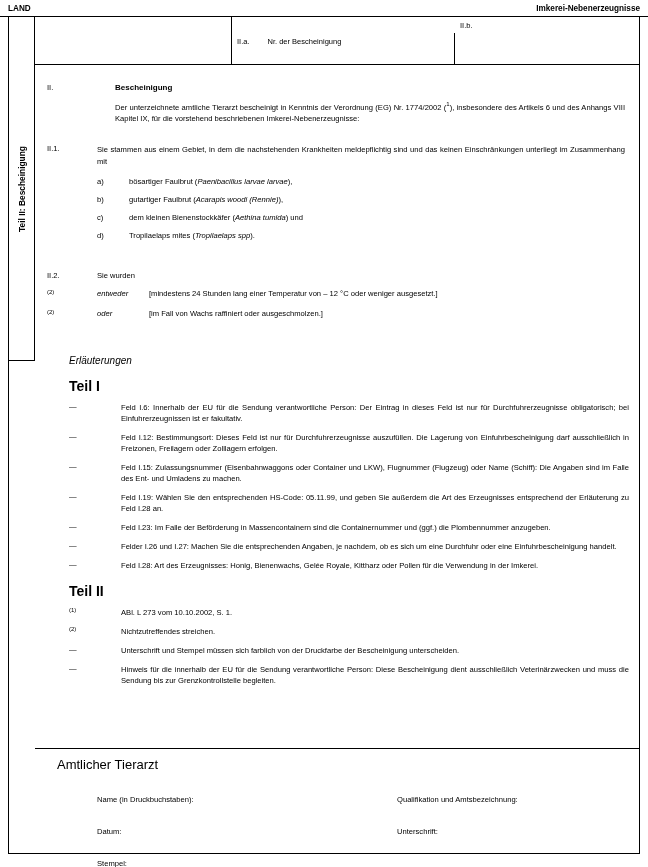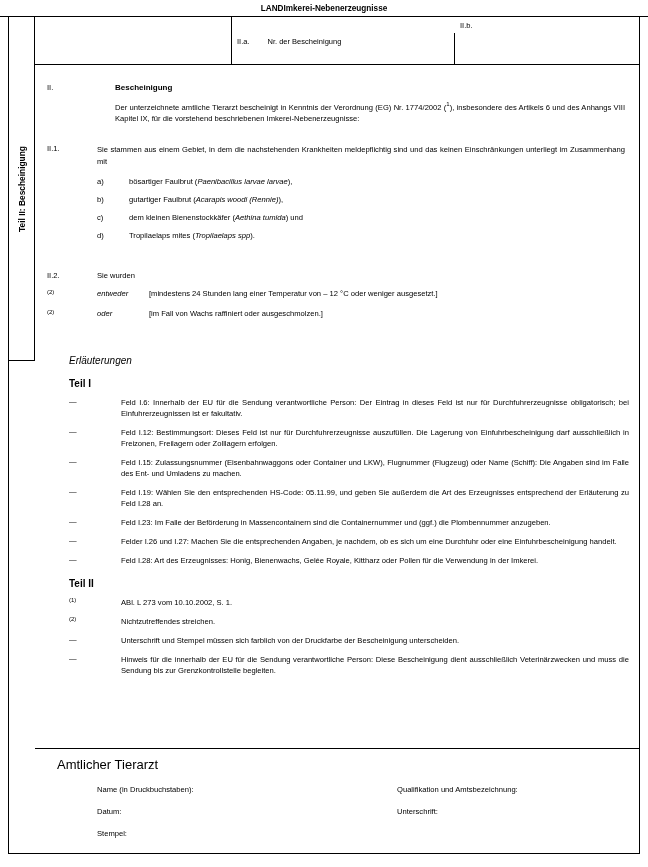--- a/index.html
+++ b/index.html
@@ -18,21 +18,21 @@
   }
   .page {
     position: relative;
     width: 648px;
     height: 867px;
     padding: 0;
   }
   
   .top-header {
     display: flex;
-    justify-content: center;
+    justify-content: space-between;
     align-items: flex-end;
     font-weight: bold;
     font-size: 8.2px;
     padding: 4px 8px 3px 8px;
     border-bottom: 1.4px solid #000;
   }
   
   .frame {
     position: relative;
     margin: 0 8px;
@@ -124,21 +124,21 @@
   .erl {
     margin-top: 36px;
     padding: 0 6px 0 34px;
     font-style: italic;
     font-size: 10px;
   }
   .teil {
     margin-top: 12px;
     padding-left: 34px;
     font-weight: bold;
-    font-size: 10px;
+    font-size: 14px;
   }
   .noterow {
     display: flex;
     padding: 0 10px 0 34px;
     margin-top: 8px;
   }
   .noterow .mark {
     width: 52px;
     flex: none;
   }
@@ -161,21 +161,21 @@
     position: absolute;
     left: 0;
     right: 0;
     bottom: 0;
     height: 104px;
     padding: 8px 10px 0 22px;
   }
   .sigtitle { font-size: 13px; }
   .sigrow {
     display: flex;
-    margin-top: 13px;
+    margin-top: 23px;
     padding-left: 40px;
   }
   .sigrow .c1 { width: 300px; flex: none; }
   .sigrow .c2 { flex: 1; }
 </style>
 </head>
 <body>
 
 <div class="page">
 

